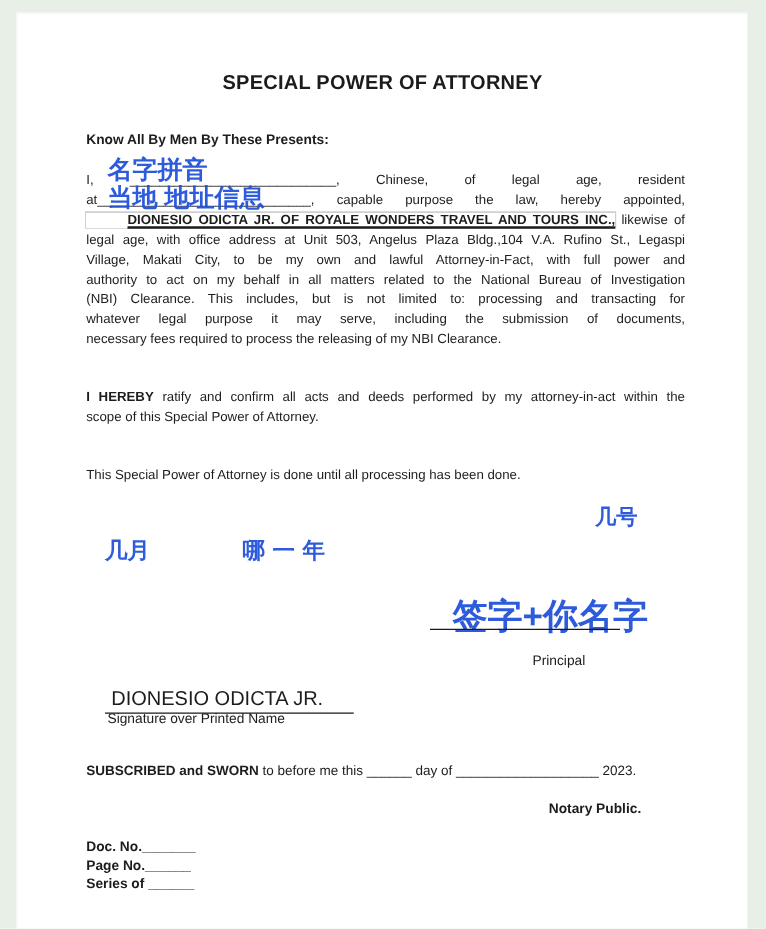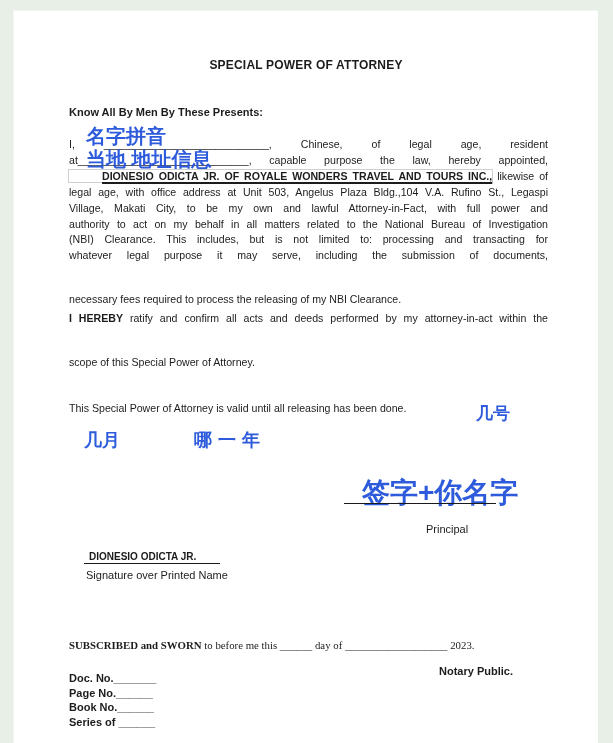--- a/index.html
+++ b/index.html
@@ -17,21 +17,21 @@
     width: 585px; height: 733px;
     background: #ffffff;
     border-left: 1px solid #f2f6f2;
     border-top: 1px solid #f2f6f2;
   }
   .abs { position: absolute; }
   .doc-title {
     left: 0; top: 47px; width: 100%;
     text-align: center;
     font-weight: bold;
-    font-size: 12px;
+    font-size: 16px;
     letter-spacing: .2px;
   }
   .salutation {
     left: 55px; top: 95px;
     font-weight: bold;
     font-size: 11px;
   }
   .para {
     left: 55px;
     width: 479px;
@@ -40,21 +40,20 @@
   .para .line {
     line-height: 15.9px;
     white-space: nowrap;
     text-align: justify;
     text-align-last: justify;
     -moz-text-align-last: justify;
   }
   .para .line.last {
     text-align: center;
     text-align-last: left;
-    margin-top: 28px;
     -moz-text-align-last: left;
   }
   .witness .line { line-height: 20px; }
   .footer .line { line-height: 14.6px; text-align-last: left; white-space: nowrap; }
   .b { font-weight: bold; }
   .u { text-decoration: underline; text-decoration-thickness: 1.5px; text-underline-offset: 2px; }
   .box { box-shadow: 0 0 0 1px #cfcfcf; padding-left: 33px; }
   .red-note {
     color: #1d4ed8;
     font-weight: bold;
@@ -63,27 +62,27 @@
     opacity: .92;
   }
   .sig-line {
     left: 330px; top: 492px;
     width: 152px; height: 0;
     border-top: 1.6px solid #1a1a1a;
   }
   .principal { left: 412px; top: 512px; font-size: 11px; }
   .printed-name {
     left: 70px; top: 540px;
-    font-size: 10px; font-weight: bold;
+    font-size: 16px; font-weight: normal;
     border-bottom: 1.6px solid #1a1a1a;
     padding: 0 24px 1px 5px;
   }
   .sig-caption { left: 72px; top: 558px; font-size: 11px; }
-  .sworn { left: 55px; top: 599px; font-size: 10.8px; white-space: nowrap; font-family: Liberation Serif, serif; }
-  .notary { left: 397px; top: 654px; font-size: 11px; font-weight: bold; padding-left: 28px; }
+  .sworn { left: 55px; top: 599px; font-size: 10.8px; white-space: nowrap; }
+  .notary { left: 397px; top: 630px; font-size: 11px; font-weight: bold; padding-left: 28px; }
   .footer { left: 55px; top: 660px; font-size: 11px; font-weight: bold; }
 </style>
 </head>
 <body>
 
 <div class="paper">
 
   <div class="abs doc-title">SPECIAL POWER OF ATTORNEY</div>
 
   <div class="abs salutation">Know All By Men By These Presents:</div>
@@ -99,21 +98,21 @@
       <div class="line"><span>whatever legal purpose it may serve, including the submission of documents,</span></div>
       <div class="line last"><span>necessary fees  required to process the releasing of my NBI Clearance.</span></div>
     </div>
 
   <div class="abs para" style="top:300px">
       <div class="line"><span class="b">I HEREBY</span><span> ratify and confirm all acts and deeds performed by my attorney-in-act within the</span></div>
       <div class="line last"><span>scope of this Special Power of Attorney.</span></div>
     </div>
 
   <div class="abs para" style="top:362px">
-      <div class="line last"><span>This Special Power of Attorney is valid until all releasing has been done.</span></div>
+      <div class="line last"><span>This Special Power of Attorney is done until all processing has been done.</span></div>
     </div>
 
 
   <div class="abs red-note" style="left:72px;top:115px;font-size:20px">名字拼音</div>
   <div class="abs red-note" style="left:72px;top:138px;font-size:20px">当地 地址信息</div>
   <div class="abs red-note" style="left:462px;top:394px;font-size:17px">几号</div>
   <div class="abs red-note" style="left:70px;top:420px;font-size:18px">几月</div>
   <div class="abs red-note" style="left:180px;top:420px;font-size:18px;letter-spacing:6px">哪一年</div>
   <div class="abs red-note" style="left:348px;top:468px;font-size:28px">签字+你名字</div>
 
@@ -125,17 +124,16 @@
 
   <div class="abs para sworn" style="width:500px">
       <div class="line last"><span class="b">SUBSCRIBED and SWORN</span><span> to before me this ______ day of ___________________ 2023.</span></div>
     </div>
 
   <div class="abs notary">Notary Public.</div>
 
   <div class="abs para footer" style="width:200px">
       <div class="line"><span>Doc. No._______</span></div>
       <div class="line"><span>Page No.______</span></div>
-      <div class="line"><span>Book No.______</span></div>
       <div class="line"><span>Series of ______</span></div>
     </div>
 
 </div>
 
 </body></html>

